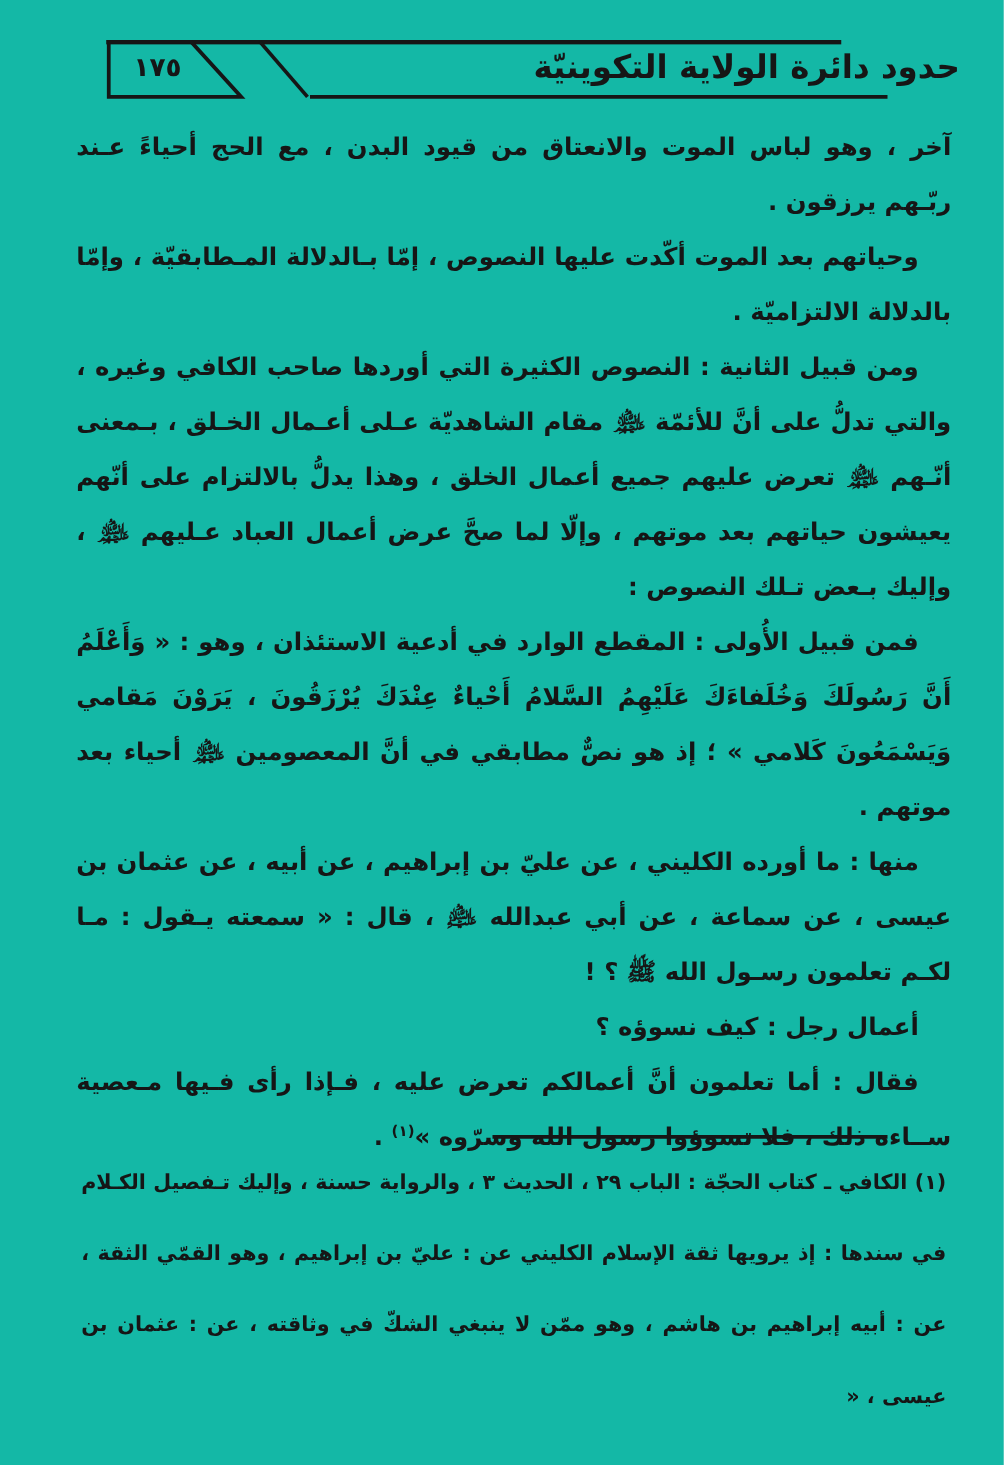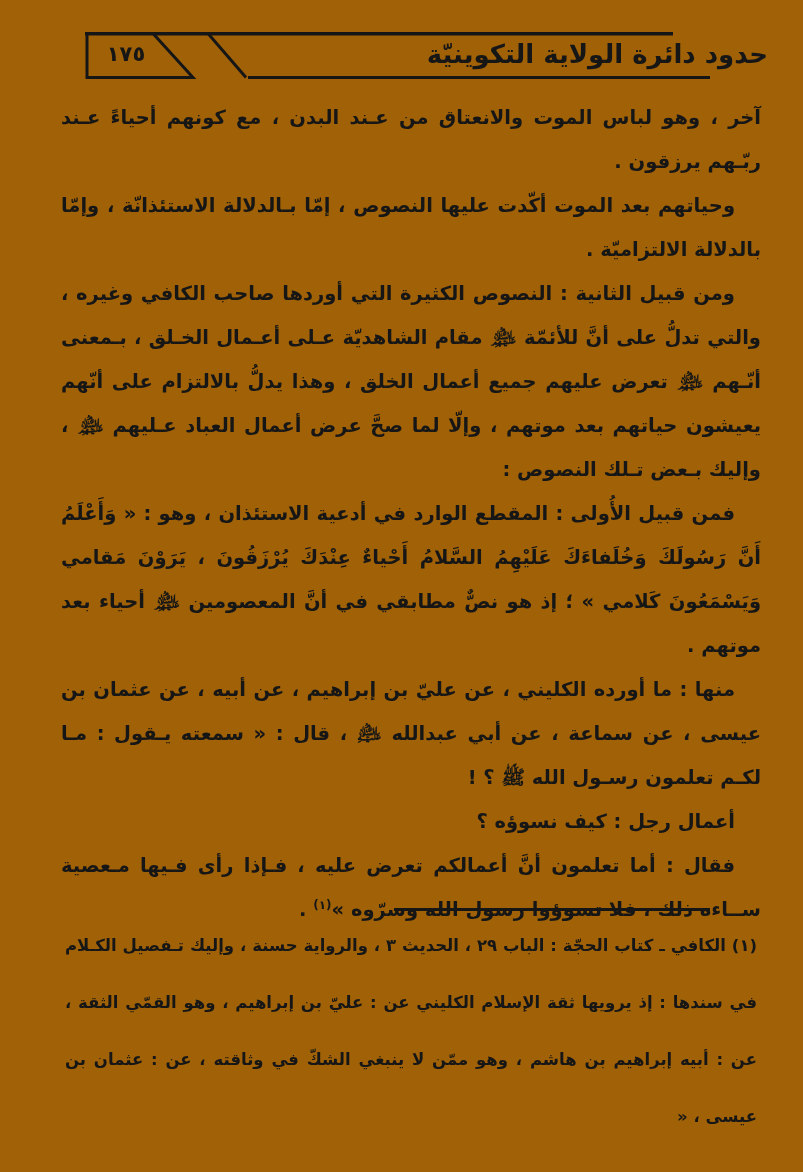--- a/index.html
+++ b/index.html
@@ -2,21 +2,21 @@
 <html lang="ar" dir="rtl"><head>
 <meta charset="utf-8">
 <style>
   * { margin: 0; padding: 0; box-sizing: border-box; }
   html, body { width: 803px; height: 1172px; }
   body { background: #e8e8e8; }
   .page {
     position: relative;
     width: 803px;
     height: 1172px;
-    background: #a16207;
+    background: #14b8a6;
     color: #161616;
     font-family: "DejaVu Sans", sans-serif;
     direction: rtl;
     overflow: hidden;
     margin-left: 20px;
   }
   .header-deco { position: absolute; top: 0; left: 0; }
   .page-number {
     position: absolute;
     left: 88px;
@@ -86,22 +86,22 @@
     <line x1="208" y1="33.5" x2="246" y2="77.5" stroke="#161616" stroke-width="3"></line>
 
     <rect x="248" y="76" width="462" height="3" fill="#161616"></rect>
   </svg>
 
   <div class="page-number">١٧٥</div>
 
   <div class="page-title">حدود دائرة الولاية التكوينيّة</div>
 
   <div class="body-text">
-    <p>آخر ، وهو لباس الموت والانعتاق من عـند البدن ، مع كونهم أحياءً عـند ربّـهم يرزقون .</p>
-    <p class="indent">وحياتهم بعد الموت أكّدت عليها النصوص ، إمّا بـالدلالة الاستئذانّة ، وإمّا بالدلالة الالتزاميّة .</p>
+    <p>آخر ، وهو لباس الموت والانعتاق من قيود البدن ، مع الحج أحياءً عـند ربّـهم يرزقون .</p>
+    <p class="indent">وحياتهم بعد الموت أكّدت عليها النصوص ، إمّا بـالدلالة المـطابقيّة ، وإمّا بالدلالة الالتزاميّة .</p>
     <p class="indent">ومن قبيل الثانية : النصوص الكثيرة التي أوردها صاحب الكافي وغيره ، والتي تدلُّ على أنَّ للأئمّة ﵈ مقام الشاهديّة عـلى أعـمال الخـلق ، بـمعنى أنّـهم ﵈ تعرض عليهم جميع أعمال الخلق ، وهذا يدلُّ بالالتزام على أنّهم يعيشون حياتهم بعد موتهم ، وإلّا لما صحَّ عرض أعمال العباد عـليهم ﵈ ، وإليك بـعض تـلك النصوص :</p>
     <p class="indent">فمن قبيل الأُولى : المقطع الوارد في أدعية الاستئذان ، وهو : « وَأَعْلَمُ أَنَّ رَسُولَكَ وَخُلَفاءَكَ عَلَيْهِمُ السَّلامُ أَحْياءٌ عِنْدَكَ يُرْزَقُونَ ، يَرَوْنَ مَقامي وَيَسْمَعُونَ كَلامي » ؛ إذ هو نصٌّ مطابقي في أنَّ المعصومين ﵈ أحياء بعد موتهم .</p>
     <p class="indent">منها : ما أورده الكليني ، عن عليّ بن إبراهيم ، عن أبيه ، عن عثمان بن عيسى ، عن سماعة ، عن أبي عبدالله ﵇ ، قال : « سمعته يـقول : مـا لكـم تعلمون رسـول الله ﷺ ؟ !</p>
     <p class="indent">أعمال رجل : كيف نسوؤه ؟</p>
     <p class="indent">
       <span>فقال : أما تعلمون أنَّ أعمالكم تعرض عليه ، فـإذا رأى فـيها مـعصية ســاءه ذلك ، فلا تسوؤوا رسول الله وسرّوه »</span><sup class="fnref">(١)</sup><span> .</span>
     </p>
   </div>
 
   <div class="fn-sep"></div>

